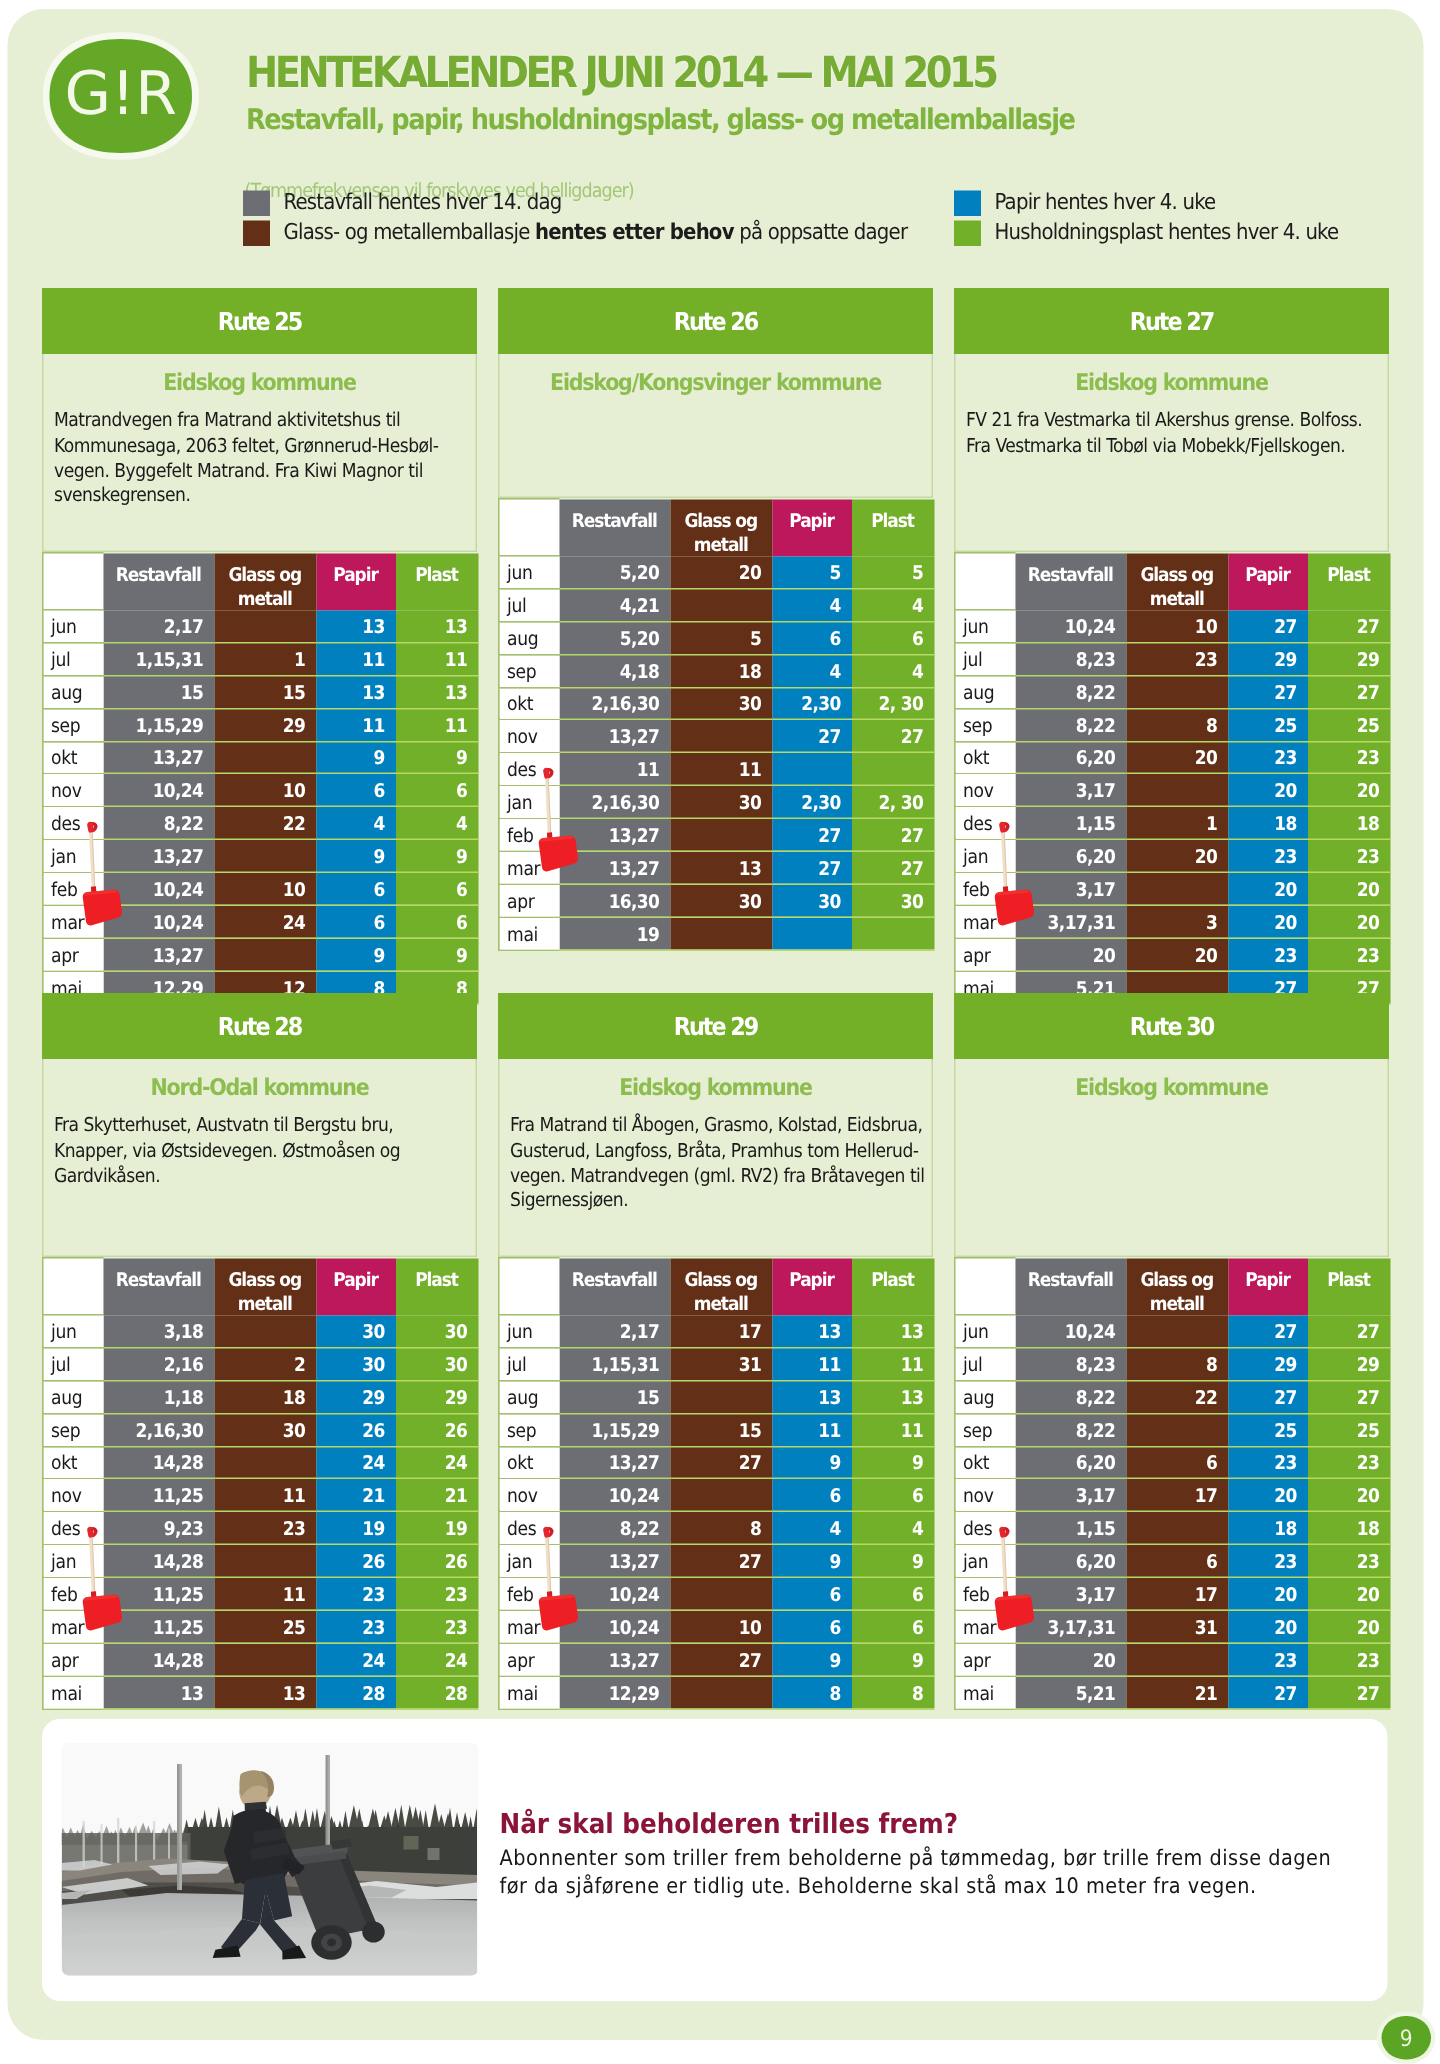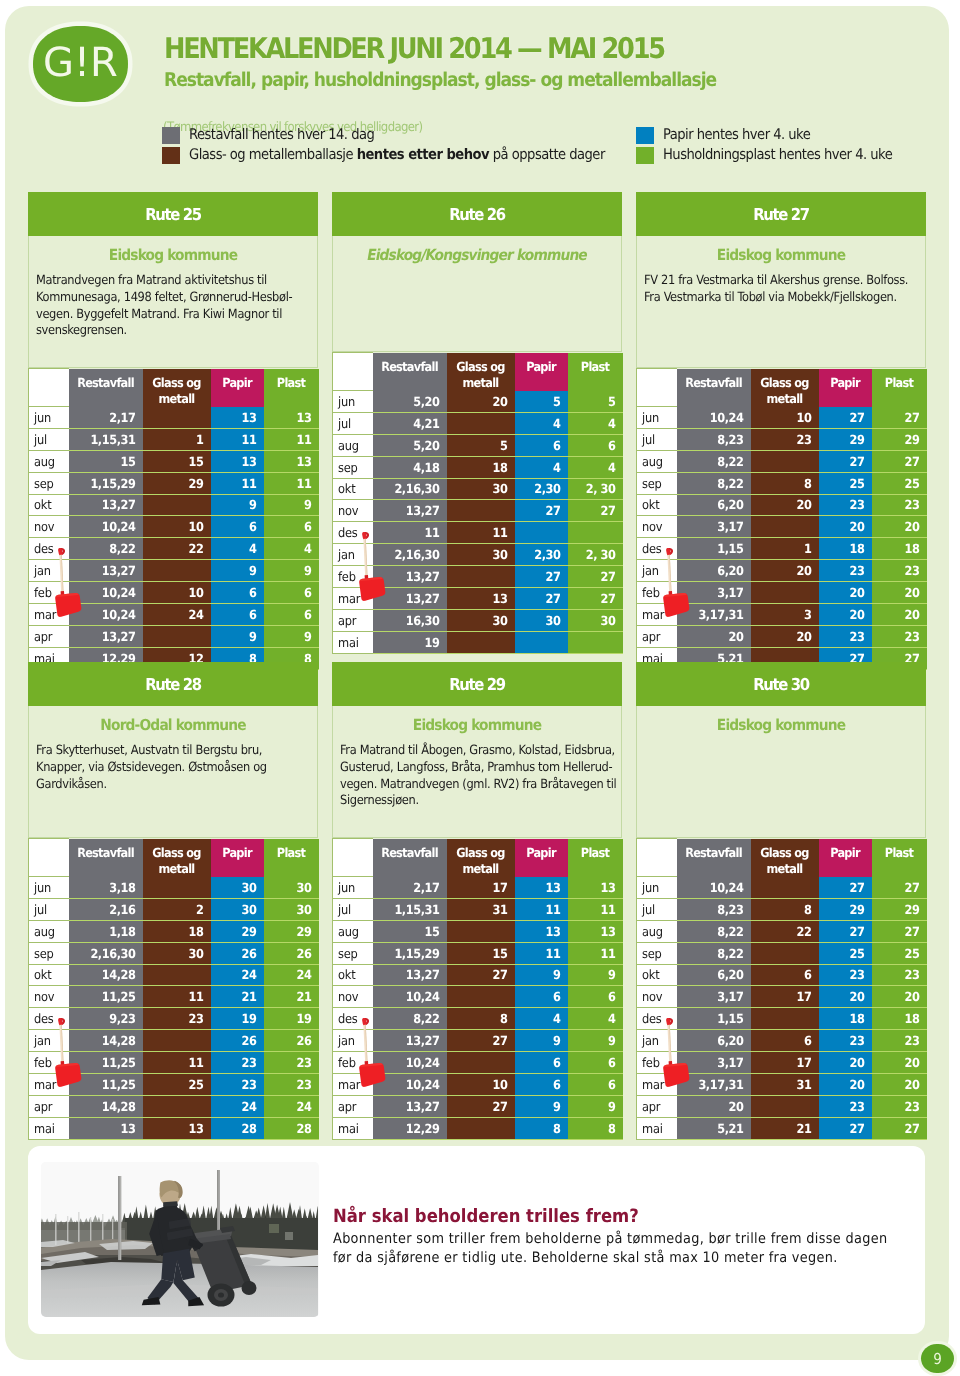--- a/index.html
+++ b/index.html
@@ -92,21 +92,21 @@
       <div class="legend-sw" style="left: 636px; top: 147px; background: rgb(114, 176, 42);"></div>
       <div class="legend-item" style="left: 663px; top: 146px;"><span>Husholdningsplast hentes hver 4. uke</span></div>
     </div>
   <div id="routes">
       <div class="route" style="left: 28px; top: 192px;">
         <div class="rhead">Rute 25</div>
         <div class="rbody" style="height: 132px;">
           <div class="rkom">Eidskog kommune</div>
           <div class="rdesc">
             <div class="rline">Matrandvegen fra Matrand aktivitetshus til</div>
-            <div class="rline">Kommunesaga, 1498 feltet, Grønnerud-Hesbøl-</div>
+            <div class="rline">Kommunesaga, 2063 feltet, Grønnerud-Hesbøl-</div>
             <div class="rline">vegen. Byggefelt Matrand. Fra Kiwi Magnor til</div>
             <div class="rline">svenskegrensen.</div>
           </div>
         </div>
         <table class="sched">
           <colgroup>
             <col class="c0">
             <col class="c1">
             <col class="c2">
             <col class="c3">
@@ -214,21 +214,21 @@
               <td class="d1">12,29</td>
               <td class="d2">12</td>
               <td class="d3">8</td>
               <td class="d4">8</td>
             </tr>
           </tbody>
         </table>
       </div>
       <div class="route" style="left: 332px; top: 192px;">
         <div class="rhead">Rute 26</div>
-        <div class="rbody" style="height: 116px; font-style: italic;">
+        <div class="rbody" style="height: 96px;">
           <div class="rkom">Eidskog/Kongsvinger kommune</div>
         </div>
         <table class="sched">
           <colgroup>
             <col class="c0">
             <col class="c1">
             <col class="c2">
             <col class="c3">
             <col class="c4">
           </colgroup>

